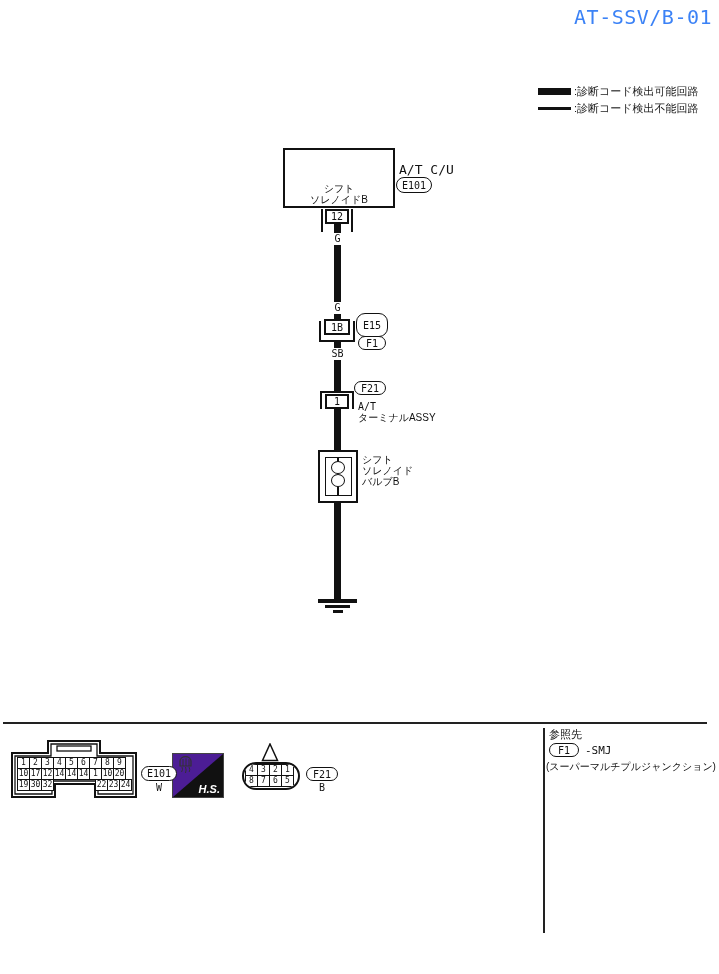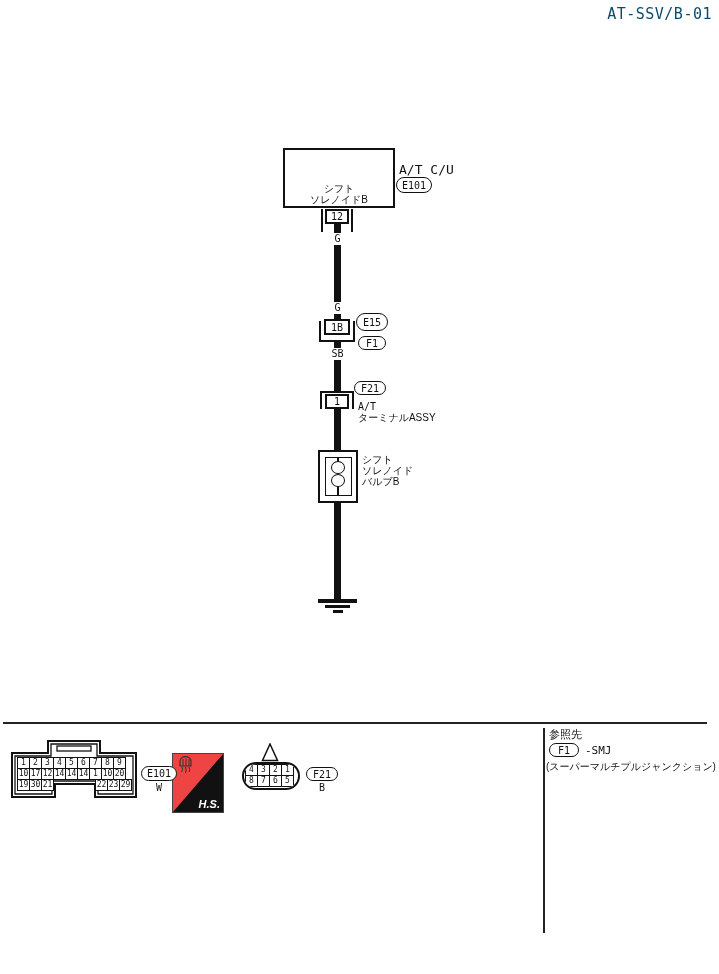--- a/index.html
+++ b/index.html
@@ -13,22 +13,22 @@
     font-family: "Liberation Sans", sans-serif;
     overflow: hidden;
   }
   .abs { position: absolute; }
   .mono { font-family: "DejaVu Sans Mono", "Liberation Mono", monospace; }
   .jp { font-family: "Liberation Sans", sans-serif; }
 
   
   .title {
     top: 5px; right: 7px;
-    font-size: 15px; letter-spacing: 0.5px;
-    color: #0c4a6e;
+    font-size: 20px; letter-spacing: 0.5px;
+    color: #3b82f6;
   }
 
   
   .legend { top: 85px; left: 538px; }
   .legend-row { display: flex; align-items: center; height: 13px; margin-bottom: 4px; }
   .swatch { width: 33px; background: #111; margin-right: 3px; flex: none; }
   .swatch.thick { height: 7px; }
   .swatch.thin  { height: 3px; }
   .legend-text { font-size: 11px; white-space: nowrap; color: #1a1a1a; }
 
@@ -89,21 +89,21 @@
   
   .e101-conn { left: 11px; top: 740px; width: 128px; height: 60px; }
   .pin-row { position: absolute; display: flex; }
   .pin-cell {
     width: 13px; height: 12px; border: 1px solid #111; margin-right: -1px;
     font-size: 8px; line-height: 10px; text-align: center;
     font-family: "DejaVu Sans Mono", monospace; background: #fff;
   }
 
   
-  .hs-box { left: 172px; top: 753px; width: 52px; height: 60px; border: 1px solid #444; background: #ef4444; overflow: hidden; }
+  .hs-box { left: 172px; top: 753px; width: 52px; height: 45px; border: 1px solid #444; background: #4c1d95; overflow: hidden; }
   .hs-tri {
     position: absolute; inset: 0; background: #111;
     clip-path: polygon(100% 0, 100% 100%, 0 100%);
   }
   .hs-text {
     position: absolute; right: 3px; bottom: 2px; color: #fff;
     font-size: 11px; font-weight: bold; font-style: italic; z-index: 2;
     font-family: "Liberation Sans", sans-serif;
   }
   .hs-doodle { position: absolute; left: 3px; top: 2px; z-index: 2; }
@@ -125,20 +125,30 @@
   .ref-suffix { font-size: 11px; margin-left: 6px; font-family: "DejaVu Sans Mono", monospace; }
   .ref-note { left: 546px; top: 760px; font-size: 10px; white-space: nowrap; }
 </style>
 </head>
 <body>
 
 <div id="canvas">
 
   <div class="abs title mono">AT-SSV/B-01</div>
 
+  <div class="abs legend">
+    <div class="legend-row">
+      <span class="swatch thick"></span>
+      <span class="legend-text jp">:診断コード検出可能回路</span>
+    </div>
+    <div class="legend-row">
+      <span class="swatch thin"></span>
+      <span class="legend-text jp">:診断コード検出不能回路</span>
+    </div>
+  </div>
 
   <div class="abs ecu-box">
     <div class="ecu-internal jp">
       <div>シフト</div>
       <div>ソレノイドB</div>
     </div>
   </div>
   <div class="abs unit-label mono">A/T C/U</div>
   <div class="oval" style="left:396px; top:177px; width:36px; height:16px;">E101</div>
 
@@ -146,21 +156,21 @@
   <div class="pinbox" style="left:325px; top:209px; width:24px; height:15px;">12</div>
 
   <div class="wire" style="top:224px; height:11px;"></div>
   <div class="wire-label" style="top:233px;">G</div>
   <div class="wire" style="top:245px; height:58px;"></div>
   <div class="wire-label" style="top:302px;">G</div>
   <div class="wire" style="top:314px; height:8px;"></div>
 
   <div class="bracket open-top" style="left:319px; top:321px; width:36px; height:21px;"></div>
   <div class="pinbox" style="left:324px; top:319px; width:26px; height:16px;">1B</div>
-  <div class="oval" style="left:356px; top:313px; width:32px; height:18px;">E15</div>
+  <div class="oval" style="left:356px; top:313px; width:32px; height:24px;">E15</div>
   <div class="oval" style="left:358px; top:336px; width:28px; height:14px;">F1</div>
 
   <div class="wire" style="top:342px; height:7px;"></div>
   <div class="wire-label" style="top:348px;">SB</div>
   <div class="wire" style="top:360px; height:33px;"></div>
 
   <div class="oval" style="left:354px; top:381px; width:32px; height:14px;">F21</div>
   <div class="bracket open-btm2" style="left:320px; top:391px; width:34px; height:18px;"></div>
   <div class="pinbox" style="left:325px; top:394px; width:24px; height:15px;">1</div>
   <div class="small-label jp" style="left:358px; top:401px;">
@@ -215,26 +225,26 @@
       <div class="pin-cell">14</div>
       <div class="pin-cell">14</div>
       <div class="pin-cell">14</div>
       <div class="pin-cell">1</div>
       <div class="pin-cell">10</div>
       <div class="pin-cell">20</div>
     </div>
     <div class="pin-row" style="left:6px; top:39px;">
       <div class="pin-cell">19</div>
       <div class="pin-cell">30</div>
-      <div class="pin-cell">21</div>
+      <div class="pin-cell">32</div>
     </div>
     <div class="pin-row" style="left:84px; top:39px;">
       <div class="pin-cell">22</div>
       <div class="pin-cell">23</div>
-      <div class="pin-cell">29</div>
+      <div class="pin-cell">24</div>
     </div>
   </div>
   <div class="oval" style="left:141px; top:766px; width:36px; height:15px;">E101</div>
   <div class="under-label" style="left:141px; top:782px; width:36px;">W</div>
 
   <div class="abs hs-box">
     <div class="hs-tri"></div>
     <svg class="hs-doodle" width="19" height="21" viewBox="0 0 19 21">
       <path d="M4,5 a5,4 0 0 1 11,0 v5 h-11 z" fill="none" stroke="#333" stroke-width="1.2"></path>
       <line x1="7" y1="3" x2="7" y2="10" stroke="#333" stroke-width="1"></line>

